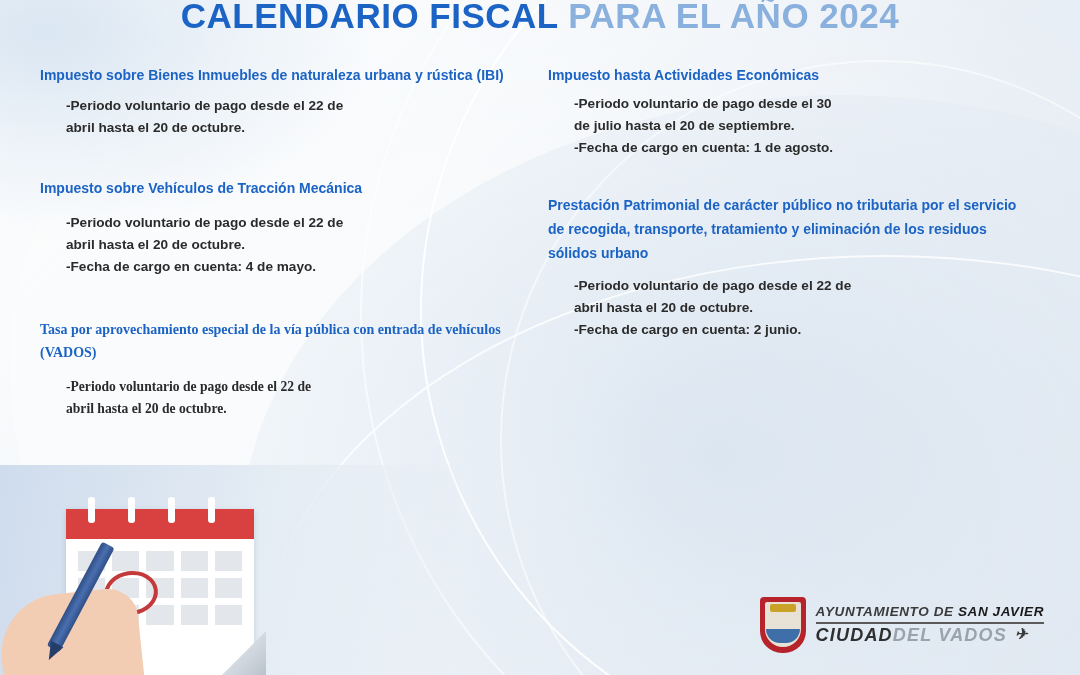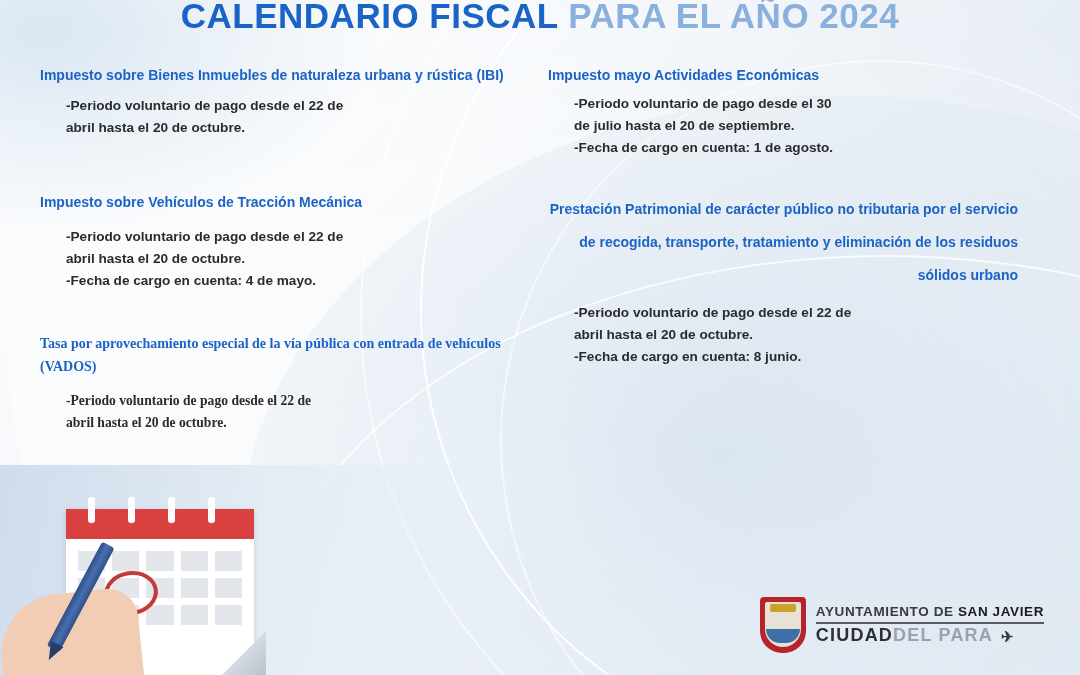--- a/index.html
+++ b/index.html
@@ -88,25 +88,25 @@
   .line {
     font-size: 13.6px;
     line-height: 22px;
     color: #2b2b2b;
     font-weight: bold;
   }
 
   
   .col-right .block:first-child h2 { margin-bottom: 6px; }
   .col-right .b2 { margin-top: 34px; }
-  .col-right .b2 h2 { line-height: 33px; text-align: right; }
+  .col-right .b2 h2 { line-height: 24px; }
   .col-right .b2 .lines { margin-top: 10px; }
 
   .col-left .b1 .lines { margin-top: 6px; }
-  .col-left .b2 { margin-top: 52px; }
+  .col-left .b2 { margin-top: 38px; }
   .col-left .b2 .lines { margin-top: 12px; }
   .col-left .b3 { margin-top: 40px; font-family: Liberation Serif, serif; }
   .col-left .b3 .lines { margin-top: 12px; }
 
   
   .calendar {
     position: absolute;
     left: 66px; bottom: 0;
     width: 200px; height: 182px;
   }
@@ -212,35 +212,35 @@
     background: #c9a227;
     border-radius: 2px;
   }
   .shield .wave {
     position: absolute;
     left: 6px; bottom: 10px;
     width: 34px; height: 14px;
     background: #3f6fa8;
     border-radius: 0 0 14px 14px;
   }
-  .logo-text { line-height: 1.05; }
+  .logo-text { line-height: 1.05; font-style: italic; }
   .logo-line1 {
     font-size: 13.5px;
     font-weight: bold;
     letter-spacing: 0.6px;
     color: #3a3a3a;
   }
   .logo-line1 .muni { color: #1a1a1a; }
   .logo-line2 {
     font-size: 18px;
     font-weight: bold;
     letter-spacing: 1.2px;
     color: #2f2f2f;
     display: flex;
-    align-items: flex-end;
+    align-items: flex-start;
   }
   .logo-line2 .grey { color: #9aa3ad; }
   .plane { margin-left: 8px; font-size: 15px; color: #3a3a3a; }
   .logo-rule {
     height: 2px;
     background: #5b5b5b;
     margin: 3px 0 2px 0;
     width: 100%;
   }
 </style>
@@ -288,34 +288,34 @@
         <div class="line">-Periodo voluntario de pago desde el 22 de</div>
         <div class="line">abril hasta el 20 de octubre.</div>
       </div>
     </div>
 
   </div>
 
   <div class="col col-right">
 
     <div class="block b1">
-      <h2>Impuesto mayo Actividades Económicas</h2>
+      <h2>Impuesto hasta Actividades Económicas</h2>
       <div class="lines">
         <div class="line">-Periodo voluntario de pago desde el 30</div>
         <div class="line">de julio hasta el 20 de septiembre.</div>
         <div class="line">-Fecha de cargo en cuenta: 1 de agosto.</div>
       </div>
     </div>
 
     <div class="block b2">
       <h2>Prestación Patrimonial de carácter público no tributaria por el servicio de recogida, transporte, tratamiento y eliminación de los residuos sólidos urbano</h2>
       <div class="lines">
         <div class="line">-Periodo voluntario de pago desde el 22 de</div>
         <div class="line">abril hasta el 20 de octubre.</div>
-        <div class="line">-Fecha de cargo en cuenta: 8 junio.</div>
+        <div class="line">-Fecha de cargo en cuenta: 2 junio.</div>
       </div>
     </div>
 
   </div>
 
   <div class="calendar">
     <div class="cal-body"></div>
     <div class="cal-top"></div>
     <div class="ring" style="left:22px"></div>
     <div class="ring" style="left:62px"></div>
@@ -353,19 +353,19 @@
       <div class="crown"></div>
       <div class="wave"></div>
     </div>
     <div class="logo-text">
       <div class="logo-line1">
         <span>AYUNTAMIENTO DE </span><span class="muni">SAN JAVIER</span>
       </div>
       <div class="logo-rule"></div>
       <div class="logo-line2">
         <span>CIUDAD</span>
-          <span class="grey"> DEL PARA</span>
+          <span class="grey"> DEL VADOS</span>
         <span class="plane">✈</span>
       </div>
     </div>
   </div>
 
 </div>
 
 </body></html>

